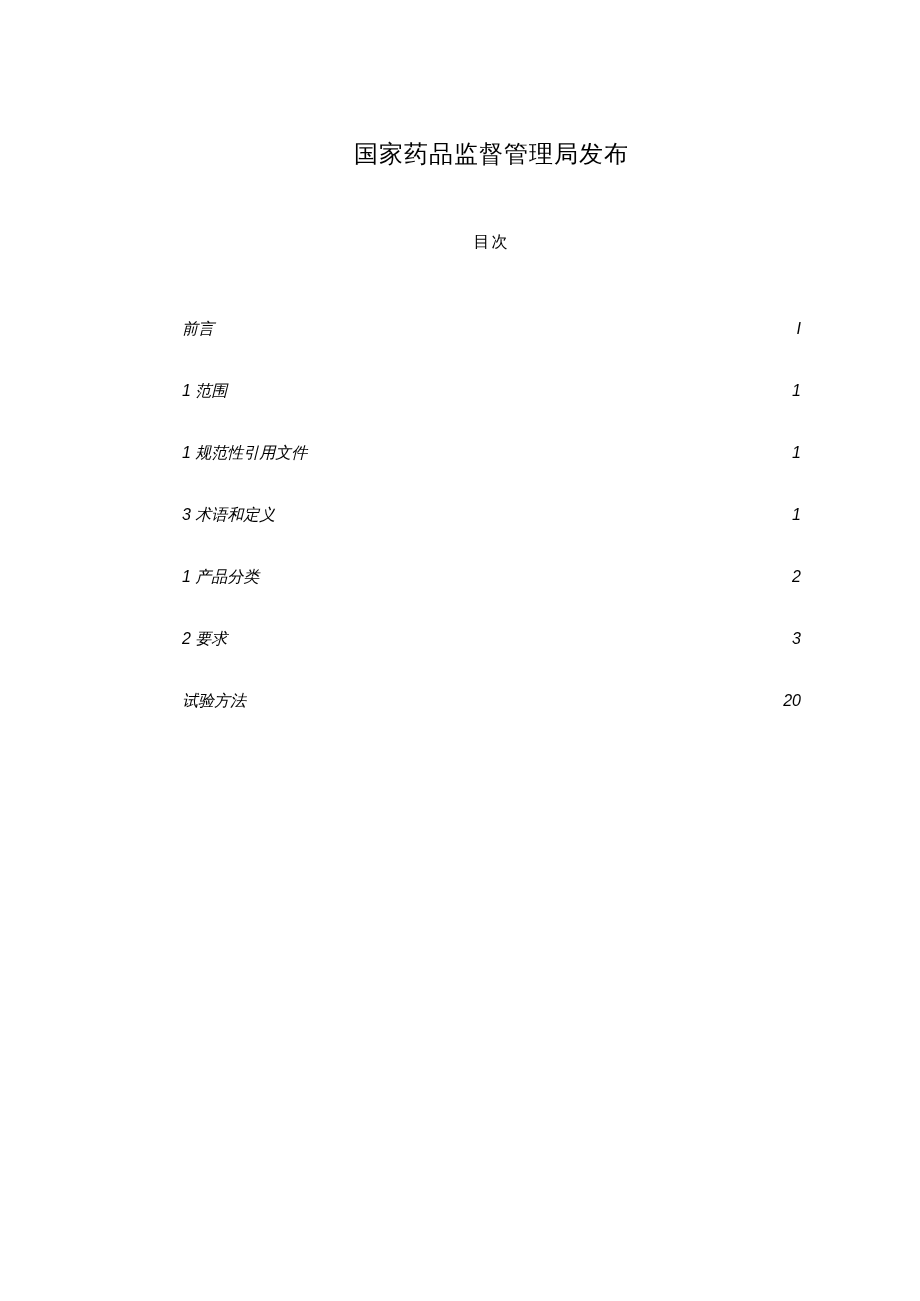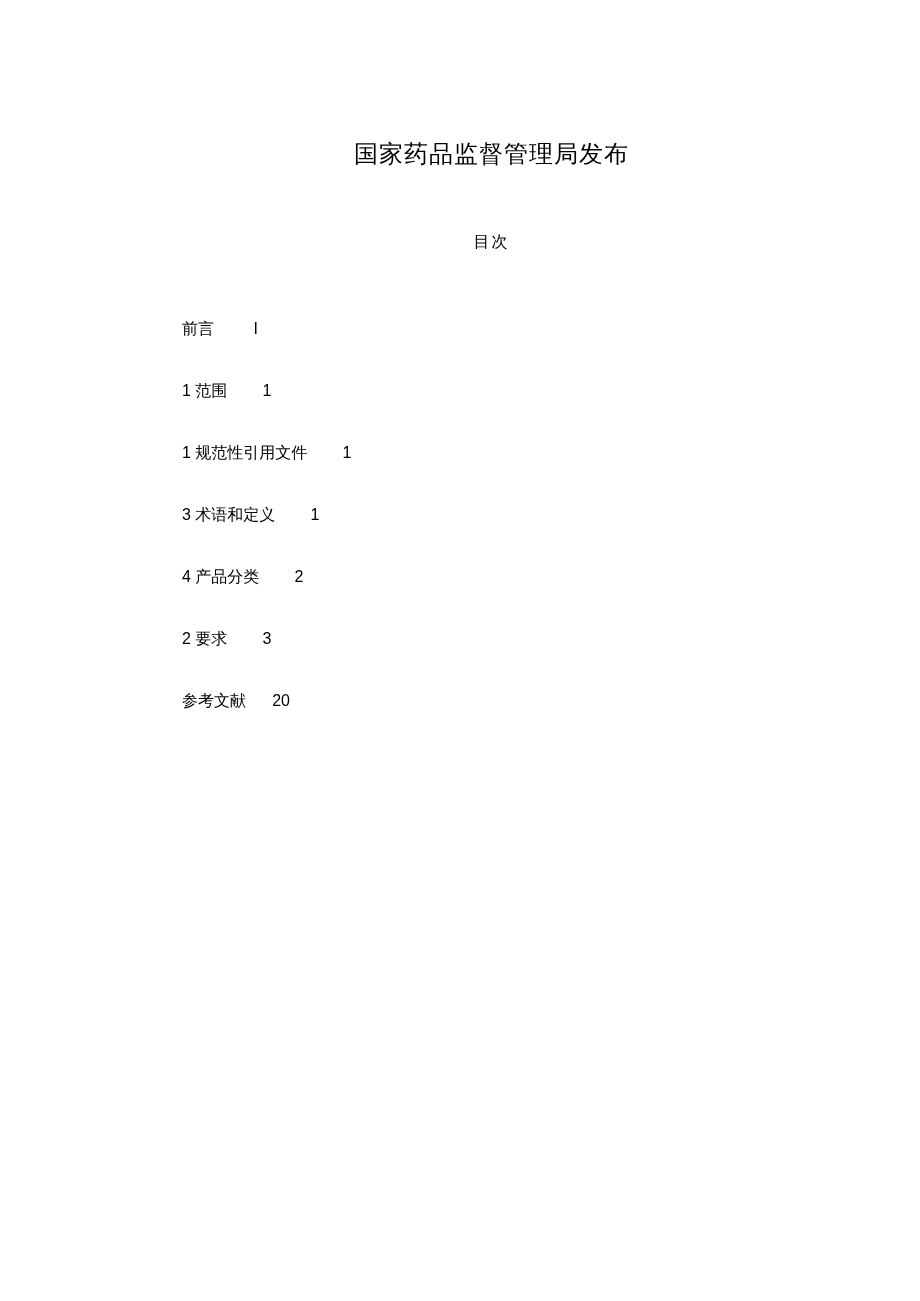--- a/index.html
+++ b/index.html
@@ -31,25 +31,27 @@
       font-weight: normal;
       margin-bottom: 56px;
       font-family: "SimHei", "黑体", sans-serif;
       letter-spacing: 2px;
     }
     .toc-list {
       list-style: none;
     }
     .toc-item {
       display: flex;
+      justify-content: space-between;
       align-items: baseline;
       font-size: 16px;
       line-height: 1;
       margin-bottom: 22px;
       font-family: "SimSun", "宋体", "Arial", sans-serif;
+      font-style: italic;
     }
     .toc-label {
       white-space: nowrap;
     }
     .toc-page {
       white-space: nowrap;
       font-family: Arial, sans-serif;
       min-width: 20px;
       text-align: right;
     }
@@ -71,25 +73,25 @@
     </li>
     <li class="toc-item">
       <span class="toc-label">1 规范性引用文件</span>
       <span class="toc-page">1</span>
     </li>
     <li class="toc-item">
       <span class="toc-label">3 术语和定义</span>
       <span class="toc-page">1</span>
     </li>
     <li class="toc-item">
-      <span class="toc-label">4 产品分类</span>
+      <span class="toc-label">1 产品分类</span>
       <span class="toc-page">2</span>
     </li>
     <li class="toc-item">
       <span class="toc-label">2 要求</span>
       <span class="toc-page">3</span>
     </li>
     <li class="toc-item">
-      <span class="toc-label">参考文献</span>
+      <span class="toc-label">试验方法</span>
       <span class="toc-page">20</span>
     </li>
   </ul>
 </div>
 
 </body></html>

